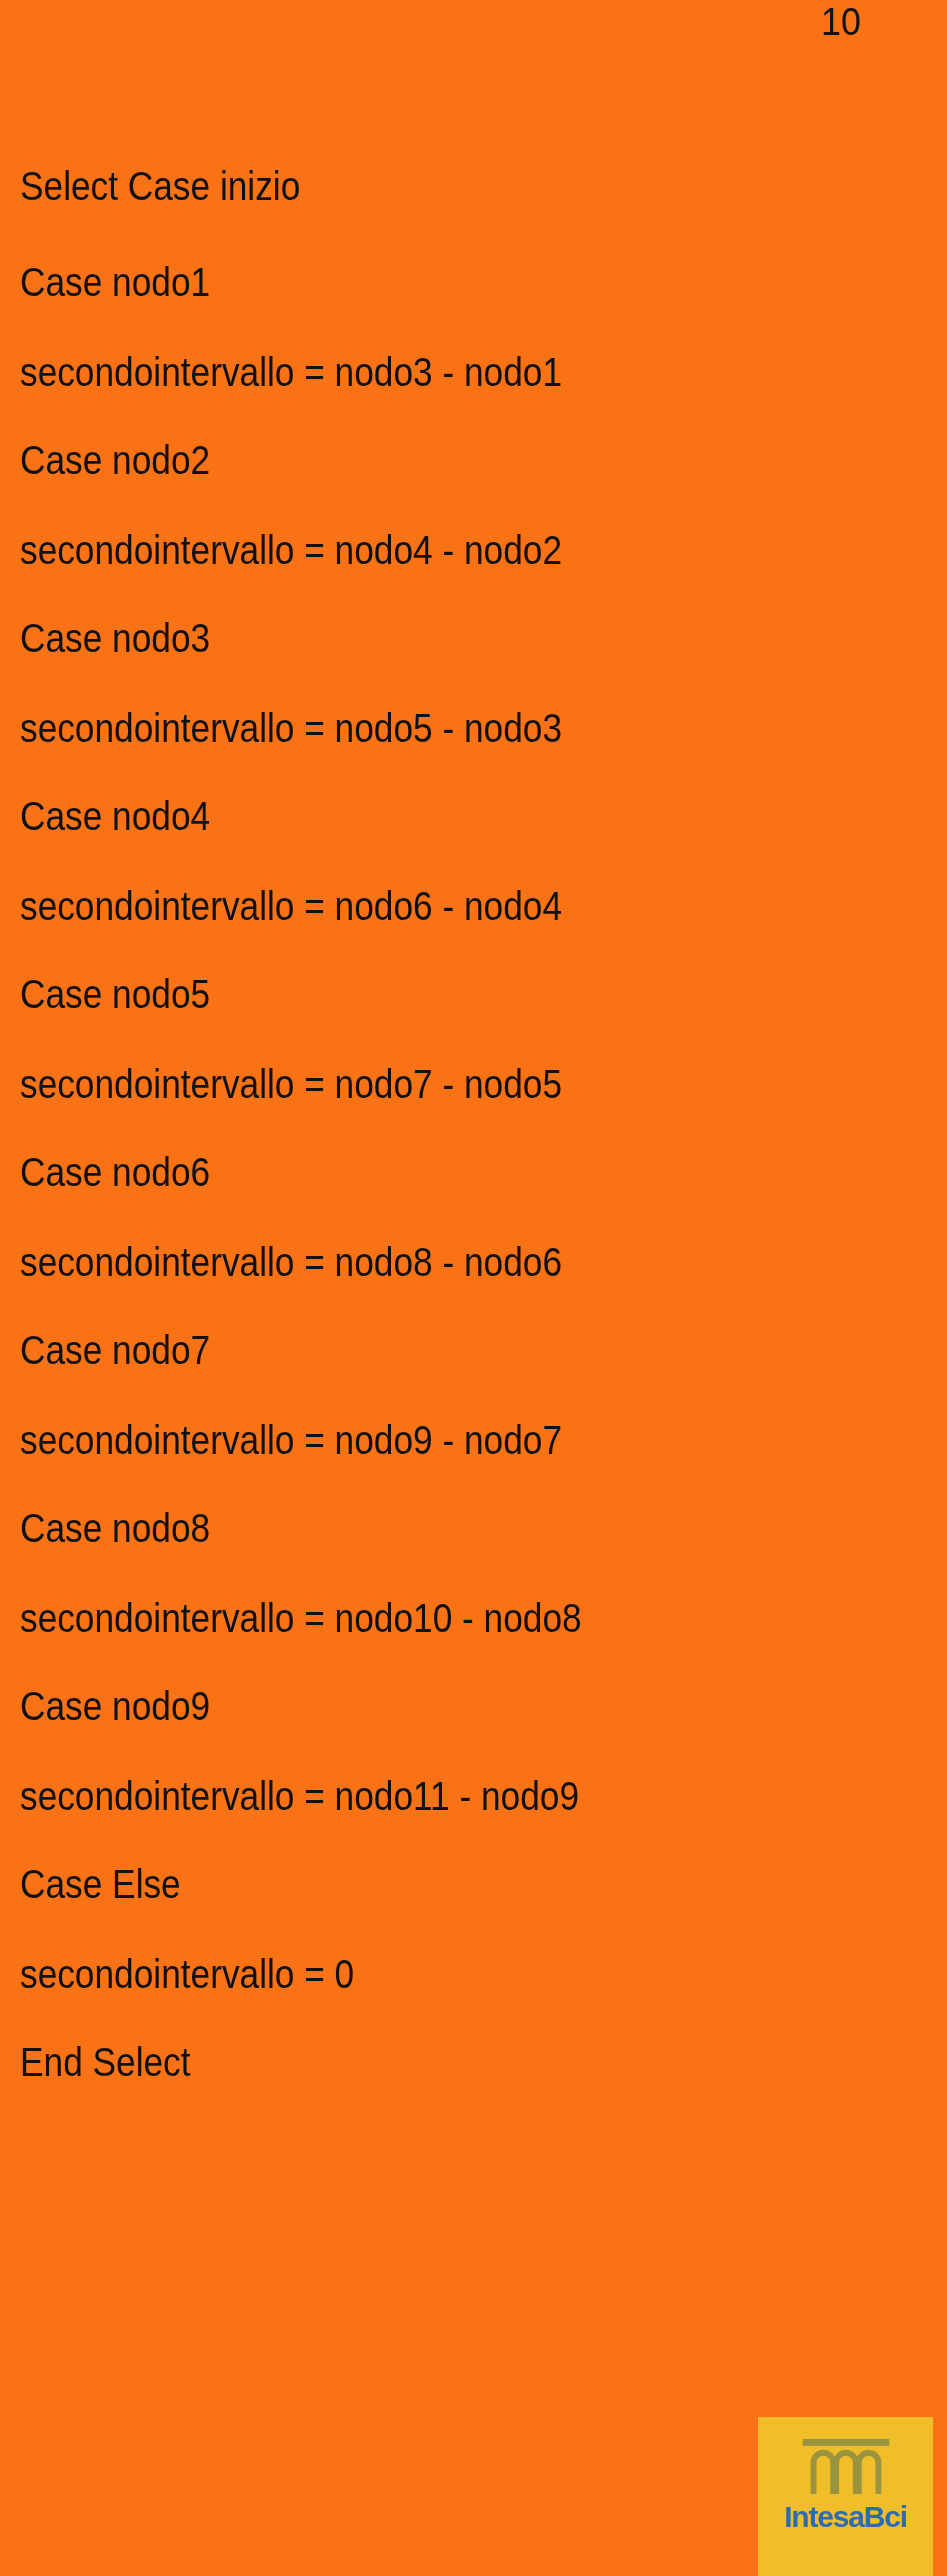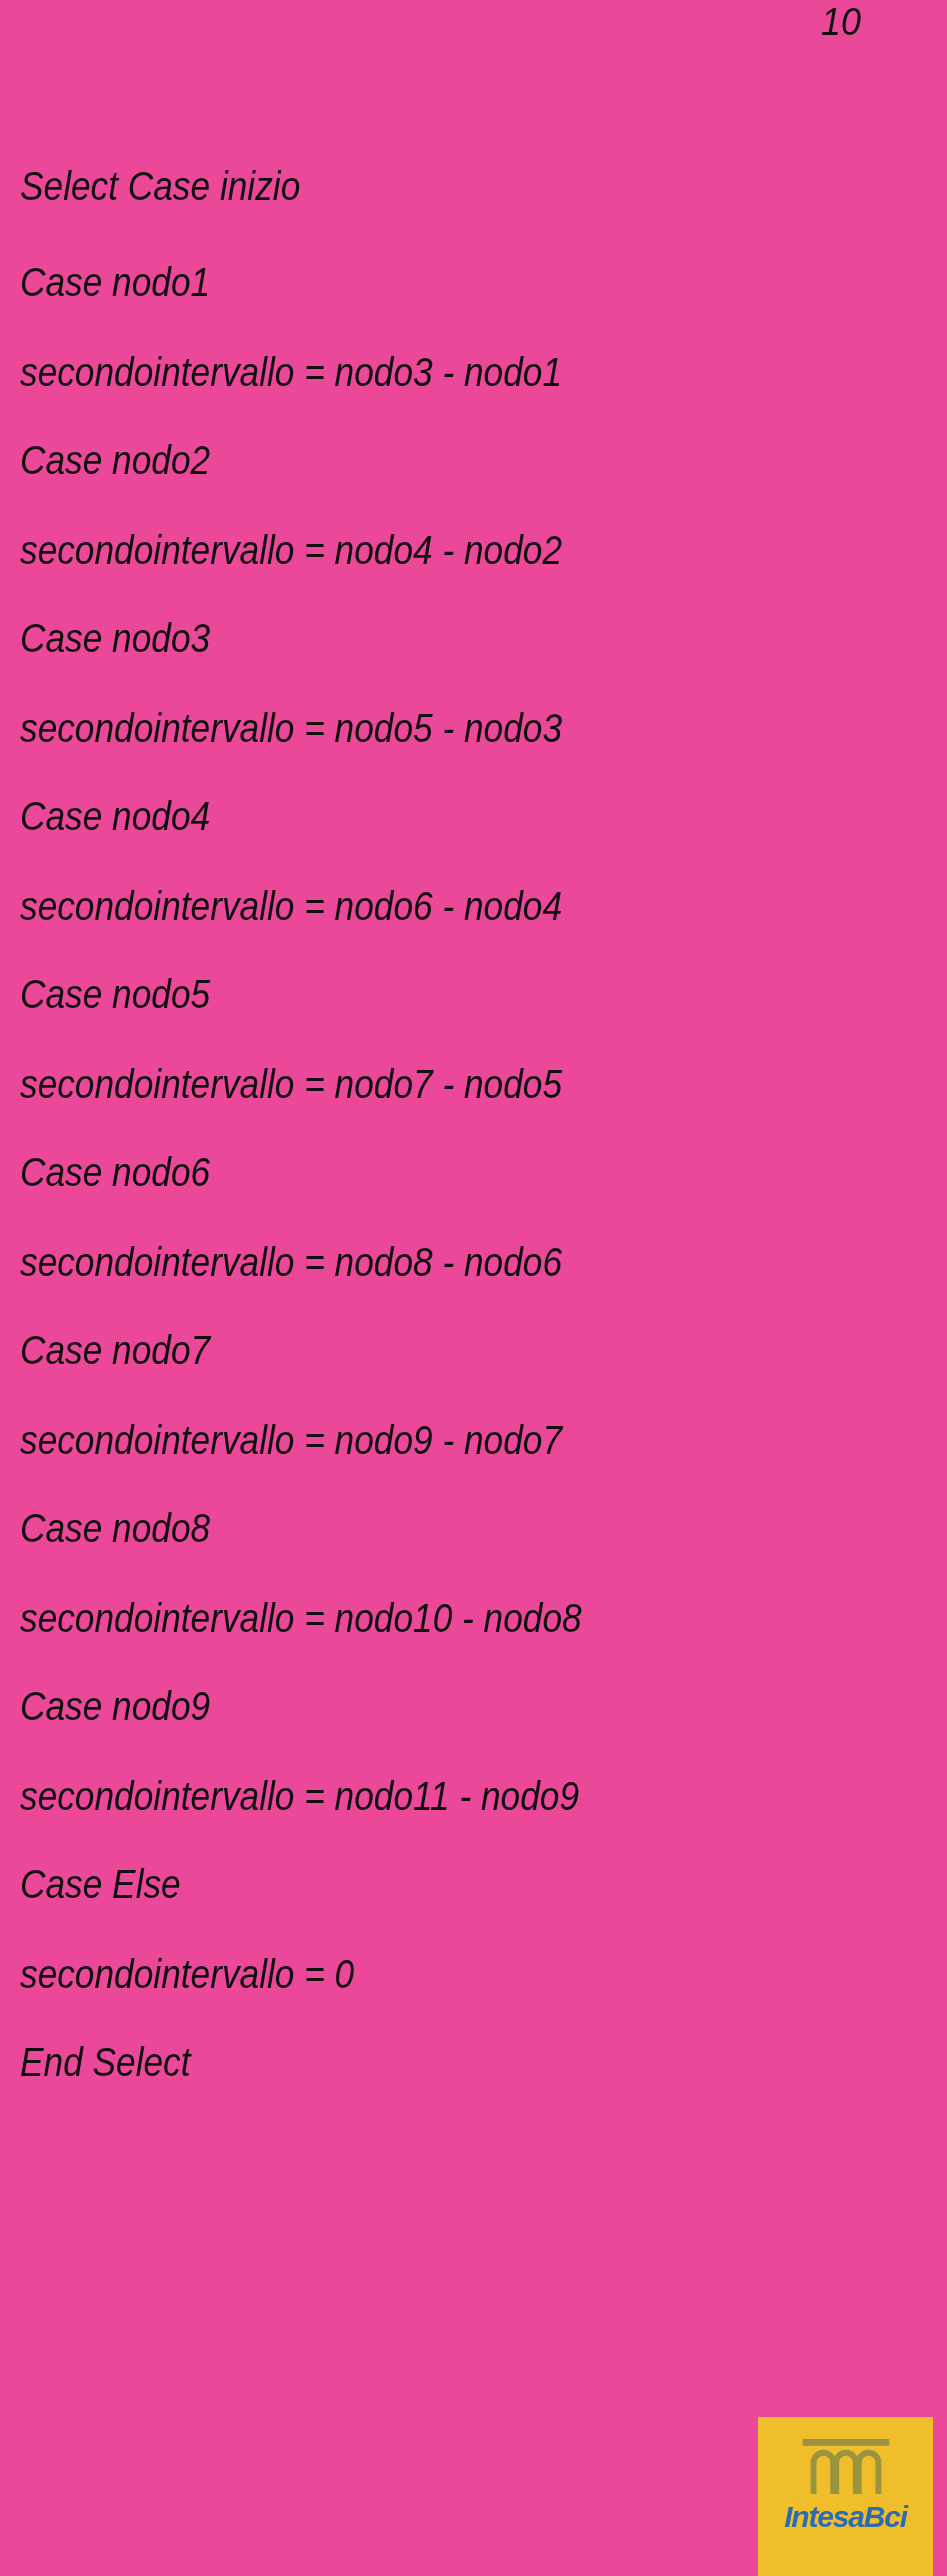--- a/index.html
+++ b/index.html
@@ -11,24 +11,23 @@
 
   body {
     font-family: "Liberation Sans", "DejaVu Sans", sans-serif;
     color: #0b0b0b;
   }
 
   #page {
     position: relative;
     width: 948px;
     height: 2576px;
-    background: #ec4899;
+    background: #f97316;
     overflow: hidden;
     margin: 0 auto;
-    font-style: italic;
   }
 
   
   .page-number {
     position: absolute;
     top: 0px;
     left: 0px;
     width: 861px;
     text-align: right;
     font-size: 39px;

